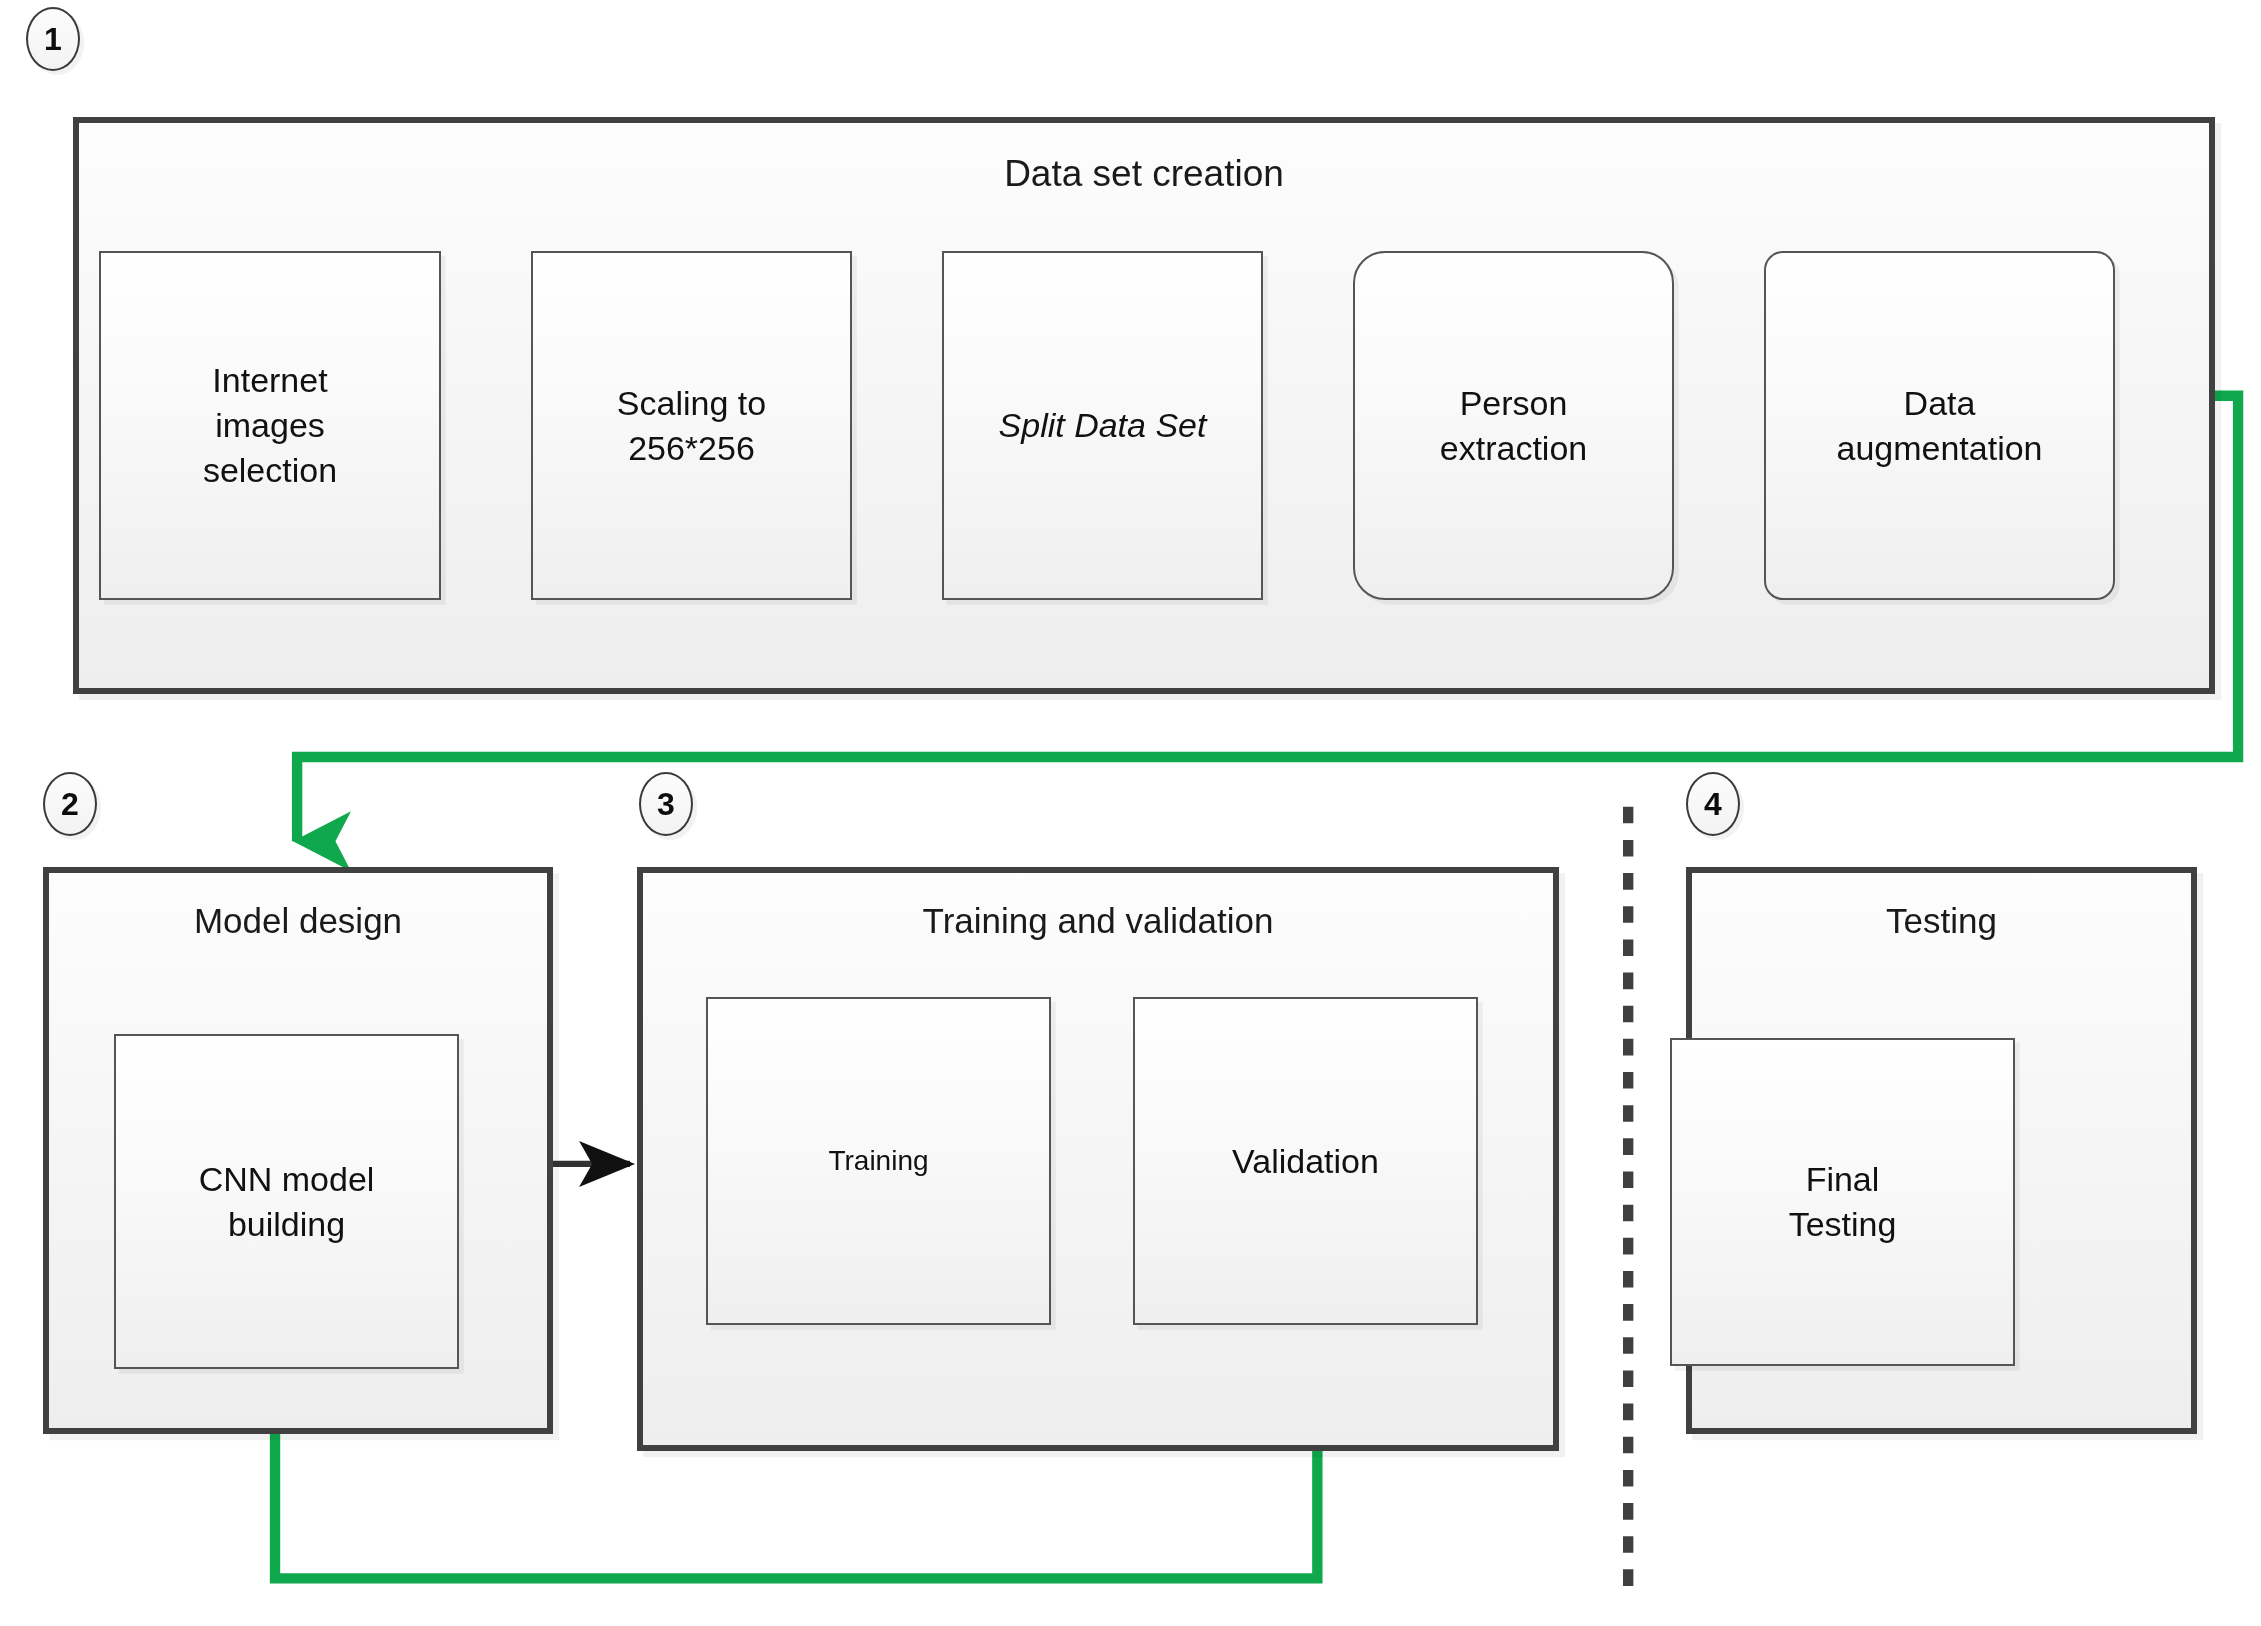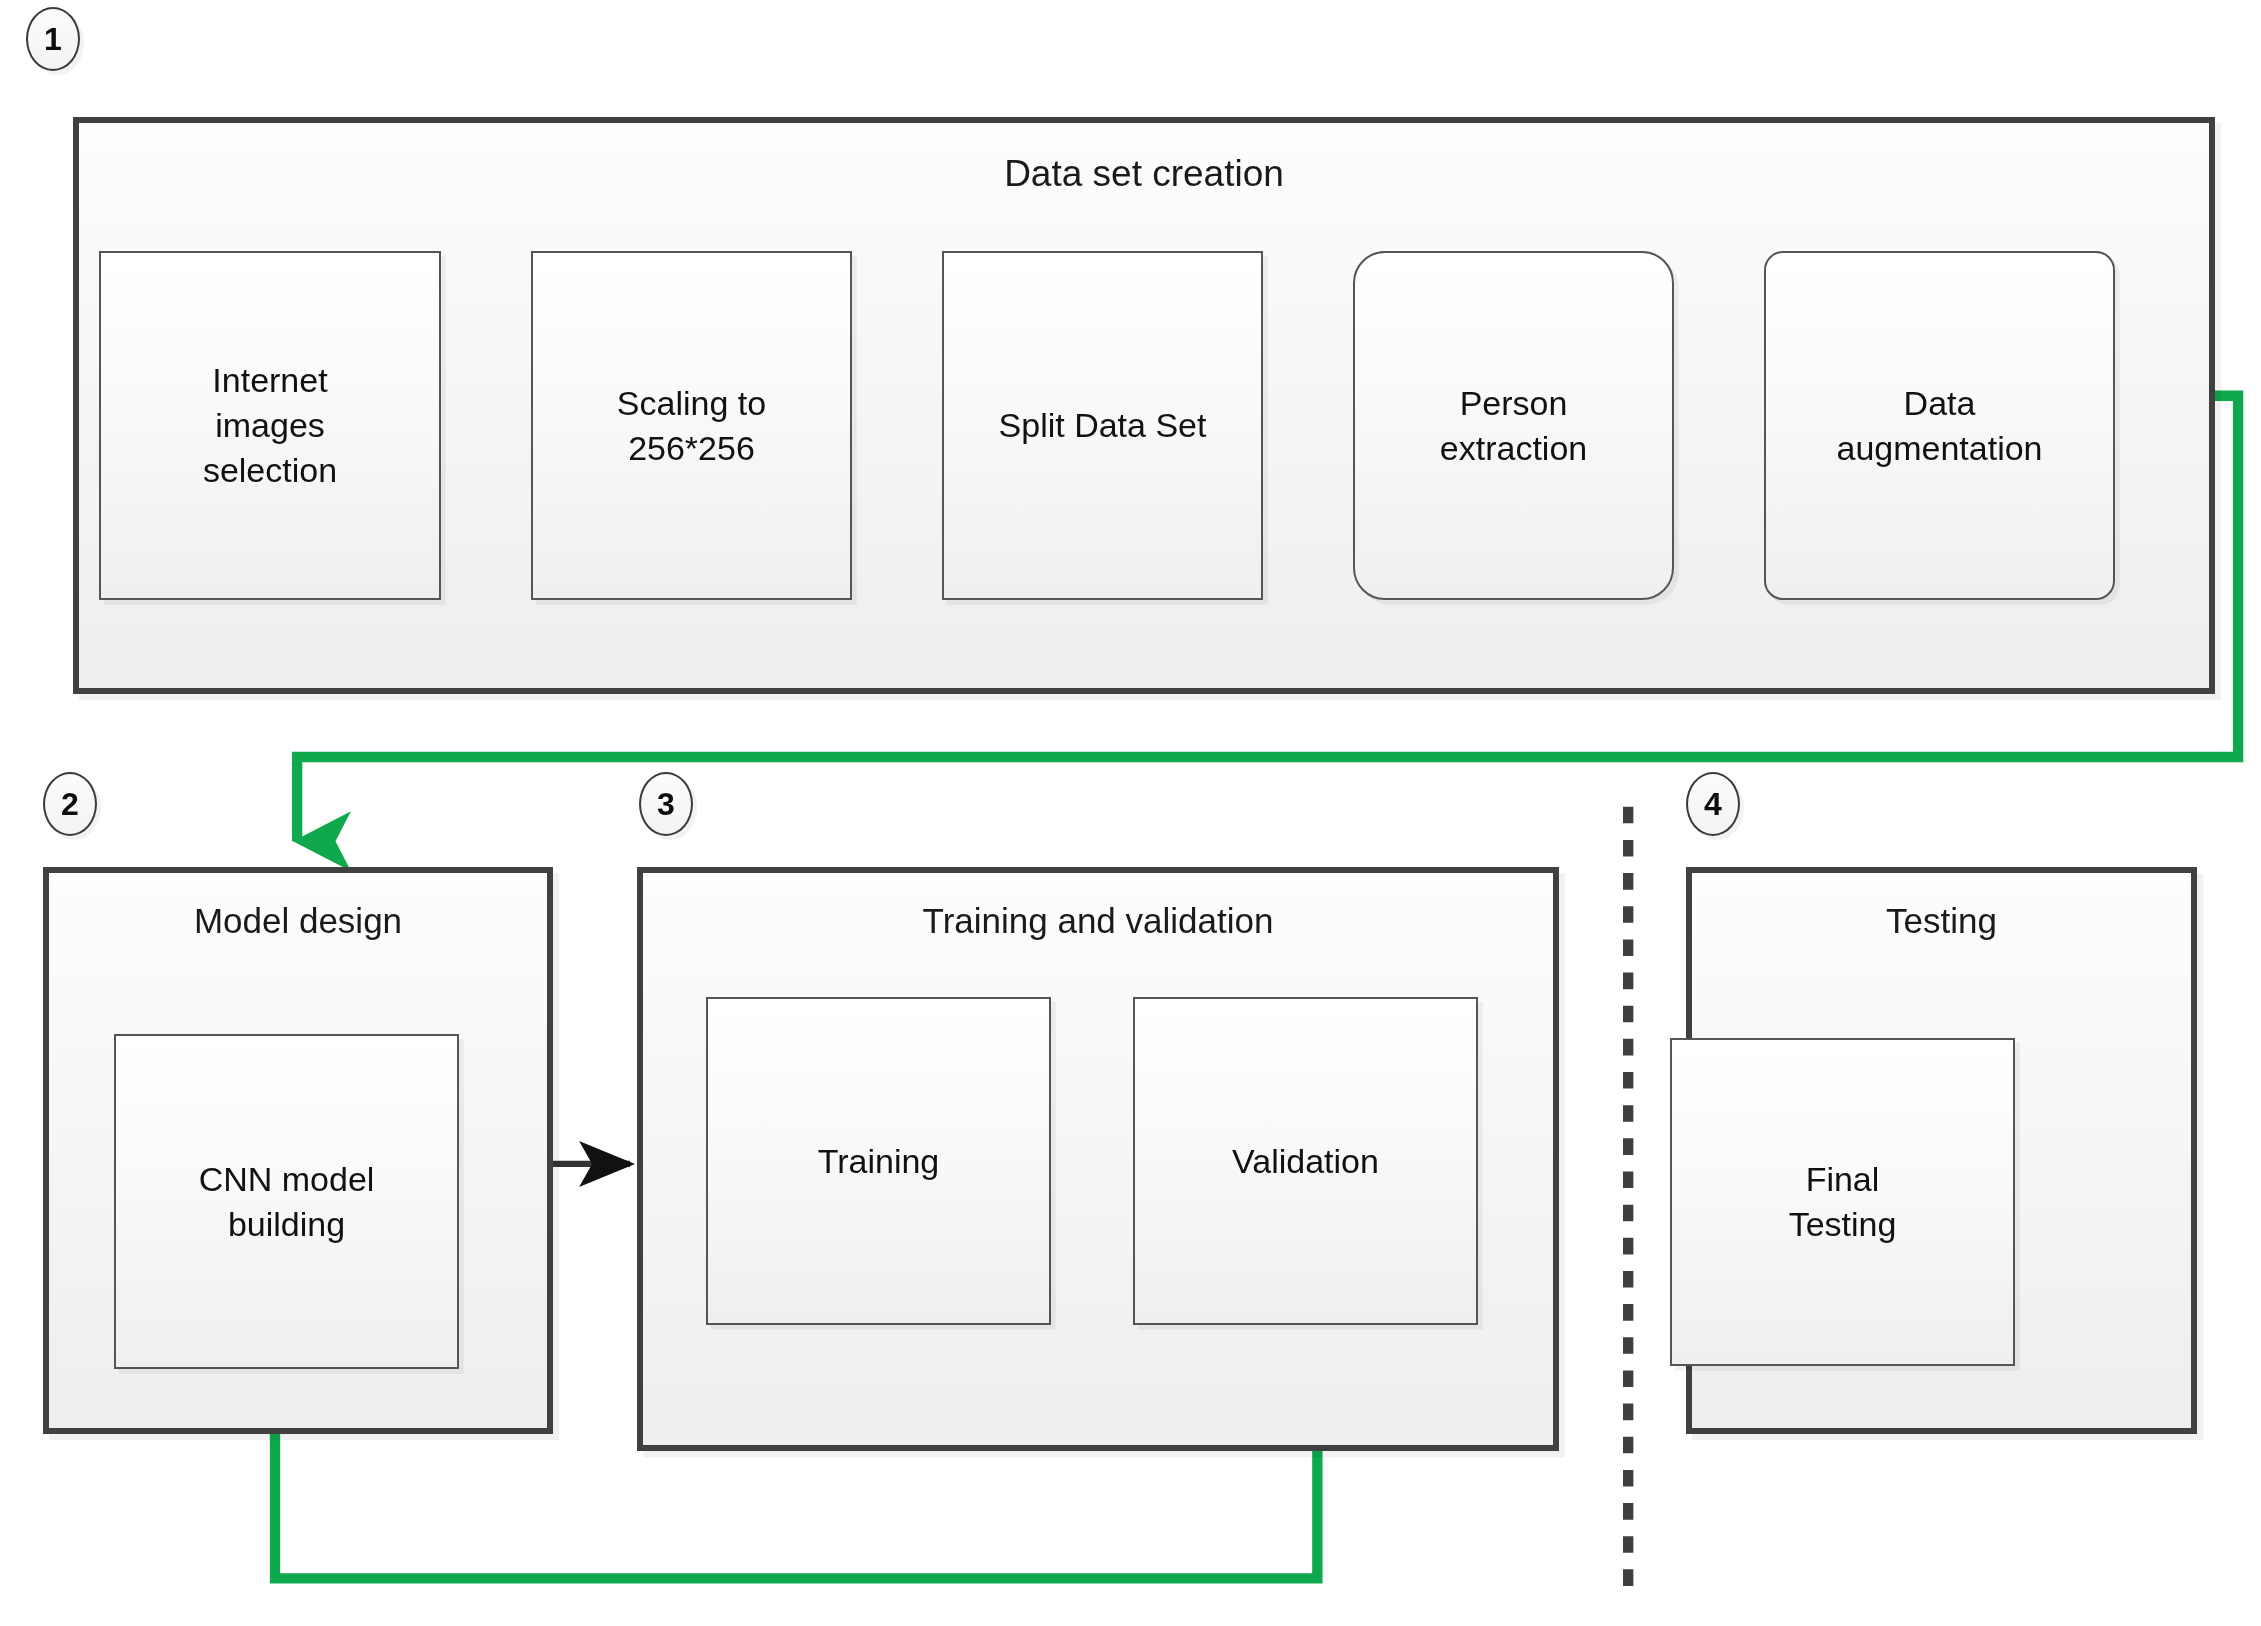--- a/index.html
+++ b/index.html
@@ -125,21 +125,21 @@
     </span>
   </div>
 
   <div class="node-box" style="left:531px; top:251px; width:321px; height:349px; font-size:34px;">
     <span>
       <span class="node-label">Scaling to</span>
       <span class="node-label">256*256</span>
     </span>
   </div>
 
-  <div class="node-box" style="left:942px; top:251px; width:321px; height:349px; font-size:34px;">
+  <div class="node-box" style="left:942px; top:251px; width:321px; height:349px; font-size:34px;font-style:italic;">
     <span>
       <span class="node-label">Split Data Set</span>
     </span>
   </div>
 
   <div class="node-box" style="left:1353px; top:251px; width:321px; height:349px; font-size:34px;border-radius:32px;">
     <span>
       <span class="node-label">Person</span>
       <span class="node-label">extraction</span>
     </span>
@@ -168,21 +168,21 @@
   </div>
 
   <div class="step-badge" style="left:639px; top:772px;">
     <span>3</span>
   </div>
 
   <div class="group-box" style="left:637px; top:867px; width:922px; height:584px;">
     <div class="group-title" style="top:28px; font-size:35px;">Training and validation</div>
   </div>
 
-  <div class="node-box" style="left:706px; top:997px; width:345px; height:328px; font-size:34px;">
+  <div class="node-box" style="left:706px; top:997px; width:345px; height:328px; font-size:28px;">
     <span>
       <span class="node-label">Training</span>
     </span>
   </div>
 
   <div class="node-box" style="left:1133px; top:997px; width:345px; height:328px; font-size:34px;text-align:center;">
     <span>
       <span class="node-label">Validation</span>
     </span>
   </div>

